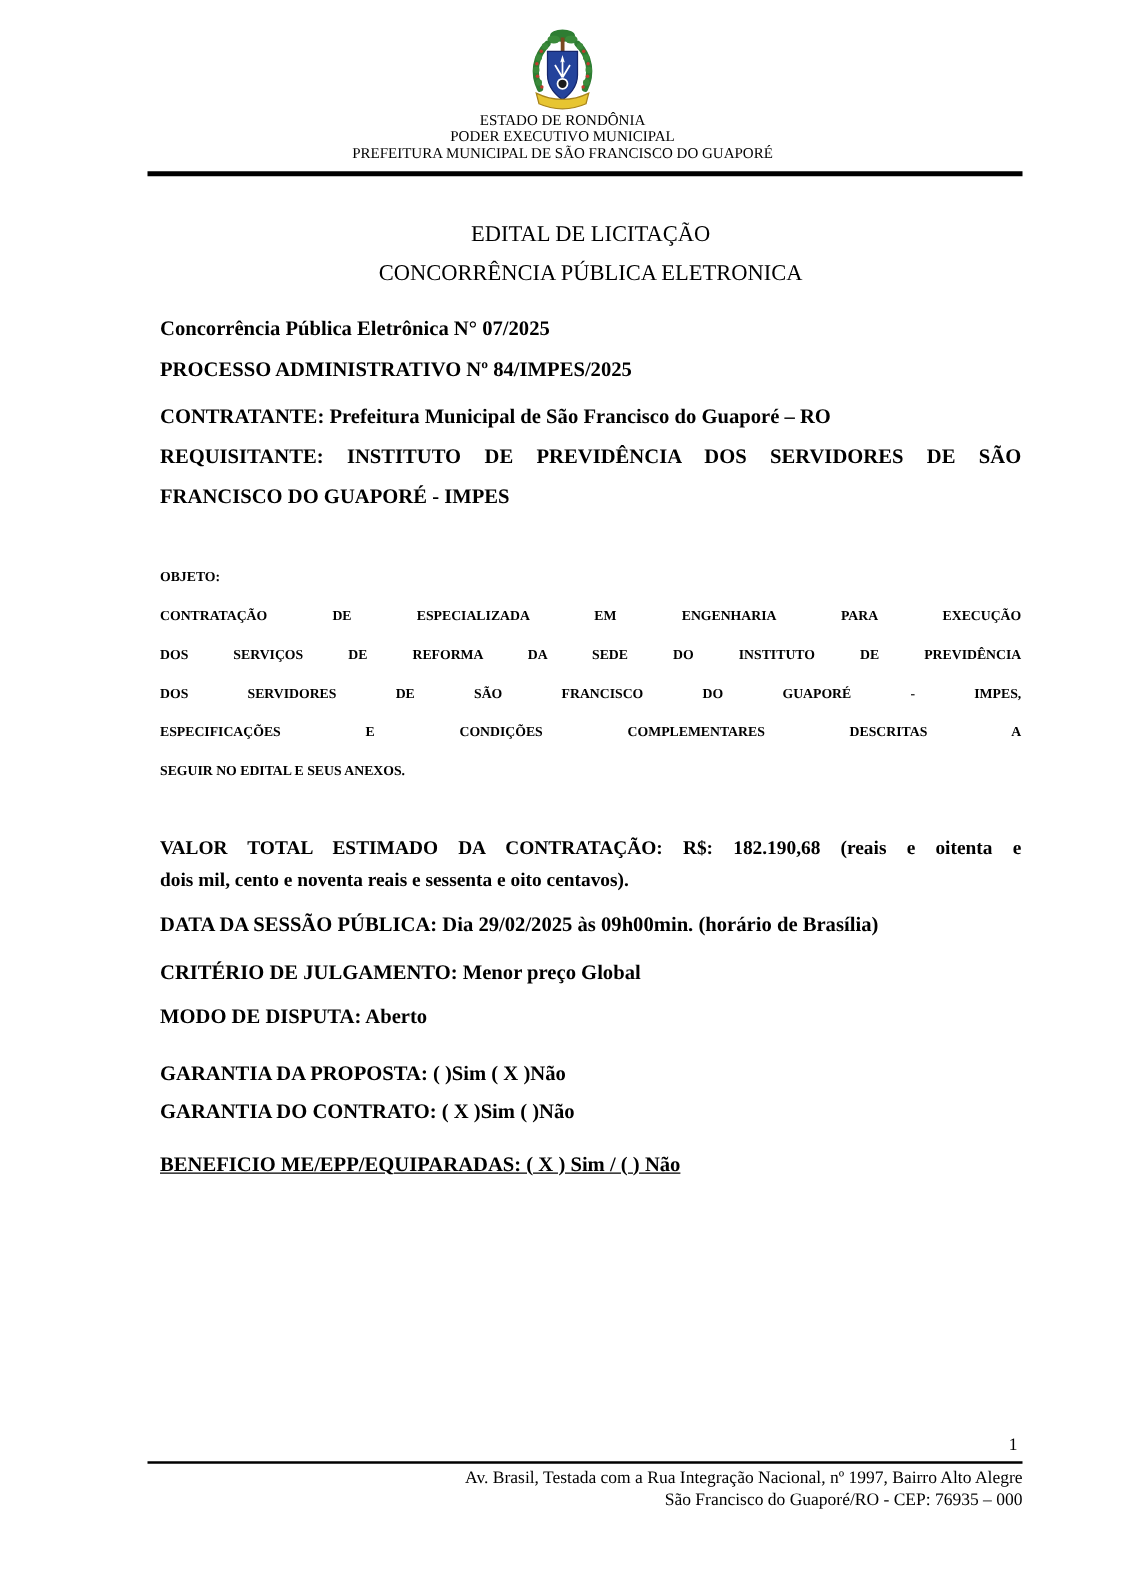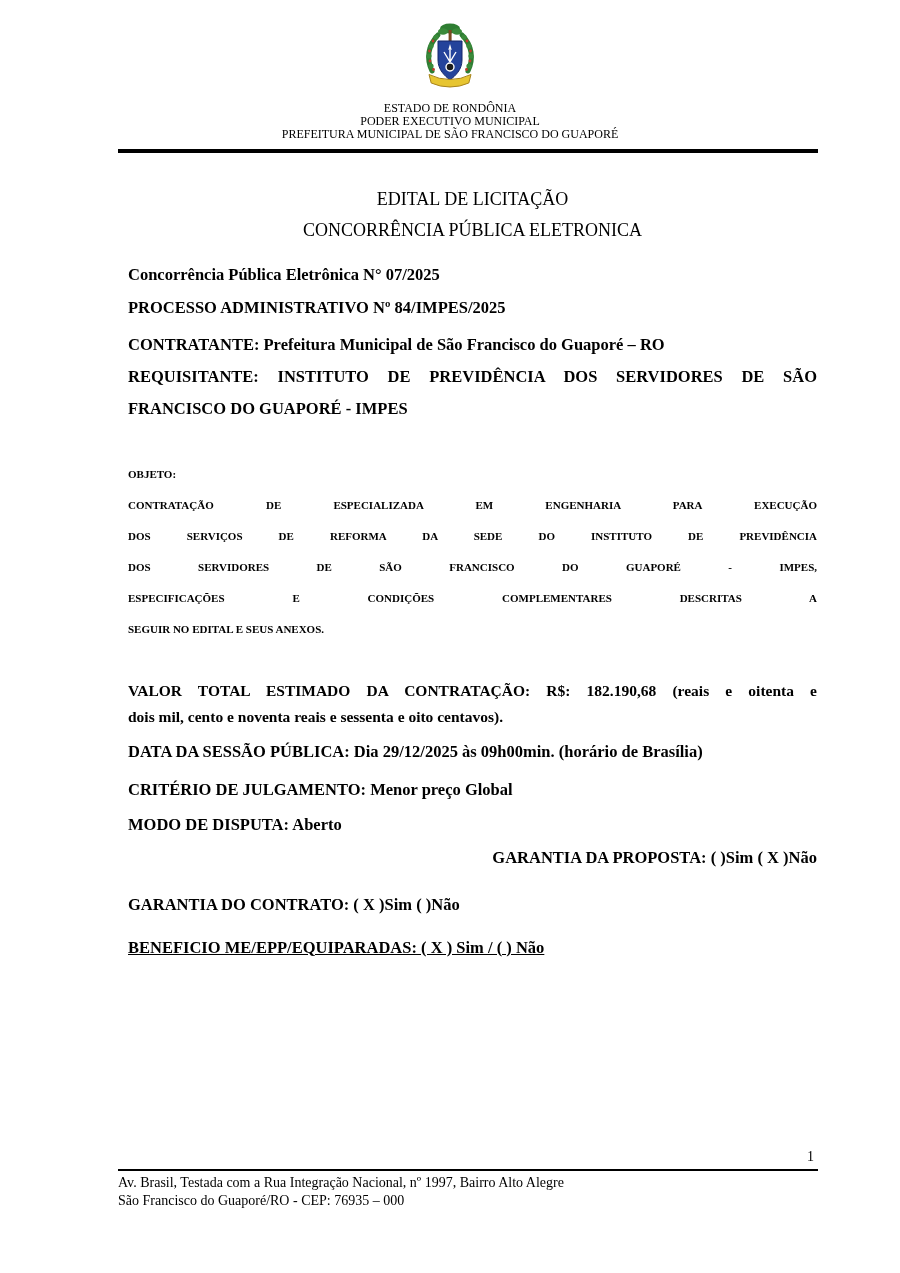--- a/index.html
+++ b/index.html
@@ -7,39 +7,39 @@
     width:900px;height:1273px;
     font-family:"Liberation Serif","DejaVu Serif",serif;
     color:#000;
     -webkit-font-smoothing:antialiased;
   }
   .page{position:relative;width:900px;height:1273px;background:#fff;overflow:hidden;}
 
   
   .hdr{padding-top:22px;text-align:center;}
   .crest{display:block;margin:0 auto;}
-  .org{font-size:12px;line-height:13px;margin-top:14px;}
+  .org{font-size:12px;line-height:13px;margin-top:2px;}
   .hdr-rule{margin:8px 0 0 118px;width:700px;height:3.5px;background:#000;}
 
   
   .col{margin-left:128px;width:689px;}
   .titleblk{margin-top:31px;text-align:center;font-weight:normal;font-size:18px;line-height:31px;}
   .refblk{margin-top:12px;font-weight:bold;font-size:16.5px;line-height:33px;}
   .ctrblk{margin-top:5px;font-weight:bold;font-size:16.5px;line-height:32px;}
   .objblk{margin-top:34px;font-weight:bold;font-size:11px;line-height:31px;}
   .valblk{margin-top:33px;font-weight:bold;font-size:15.5px;line-height:26px;}
   .line{font-weight:bold;font-size:16.5px;line-height:21px;}
   .just{text-align:justify;text-align-last:justify;}
   .mt11{margin-top:11px;}.mt17{margin-top:17px;}.mt14{margin-top:14px;}
-  .mt12{margin-top:12px;text-align:right;}.mt13{margin-top:26px;}.mt22{margin-top:22px;text-decoration:underline;}.mt23{margin-top:23px;}
+  .mt12{margin-top:25px;}.mt13{margin-top:9px;}.mt22{margin-top:22px;text-decoration:underline;}.mt23{margin-top:23px;}
 
   
   .pagenum{position:absolute;top:1148px;left:118px;width:700px;text-align:right;font-size:14px;line-height:18px;padding-right:4px;box-sizing:border-box;}
   .ftr-rule{position:absolute;top:1169px;left:118px;width:700px;height:2px;background:#000;}
-  .ftr{position:absolute;top:1174px;left:118px;width:700px;text-align:left;font-size:14px;line-height:17.5px;}
+  .ftr{position:absolute;top:1174px;left:118px;width:700px;text-align:right;font-size:14px;line-height:17.5px;}
 </style>
 </head>
 <body>
 
 <div class="page">
 
   <div class="hdr">
     <svg class="crest" viewBox="0 0 62 66" width="62" height="66" aria-hidden="true">
 
       <ellipse cx="31" cy="6.5" rx="10" ry="5" fill="#2e7d32"></ellipse>
@@ -107,21 +107,21 @@
       <div class="just">DOS SERVIDORES DE SÃO FRANCISCO DO GUAPORÉ - IMPES,</div>
       <div class="just">ESPECIFICAÇÕES E CONDIÇÕES COMPLEMENTARES DESCRITAS A</div>
       <div>SEGUIR NO EDITAL E SEUS ANEXOS.</div>
     </div>
 
     <div class="valblk">
       <div class="just">VALOR TOTAL ESTIMADO DA CONTRATAÇÃO: R$: 182.190,68 (reais e oitenta e</div>
       <div>dois mil, cento e noventa reais e sessenta e oito centavos).</div>
     </div>
 
-    <div class="line mt11">DATA DA SESSÃO PÚBLICA: Dia 29/12/2025 às 09h00min. (horário de Brasília)</div>
+    <div class="line mt11">DATA DA SESSÃO PÚBLICA: Dia 29/02/2025 às 09h00min. (horário de Brasília)</div>
     <div class="line mt17">CRITÉRIO DE JULGAMENTO: Menor preço Global</div>
     <div class="line mt14">MODO DE DISPUTA: Aberto</div>
     <div class="line mt12">GARANTIA DA PROPOSTA: ( )Sim ( X )Não</div>
     <div class="line mt13">GARANTIA DO CONTRATO: ( X )Sim ( )Não</div>
     <div class="line mt22">BENEFICIO ME/EPP/EQUIPARADAS: ( X ) Sim / ( ) Não</div>
 
   </div>
 
   <div class="pagenum">1</div>
   <div class="ftr-rule"></div>

